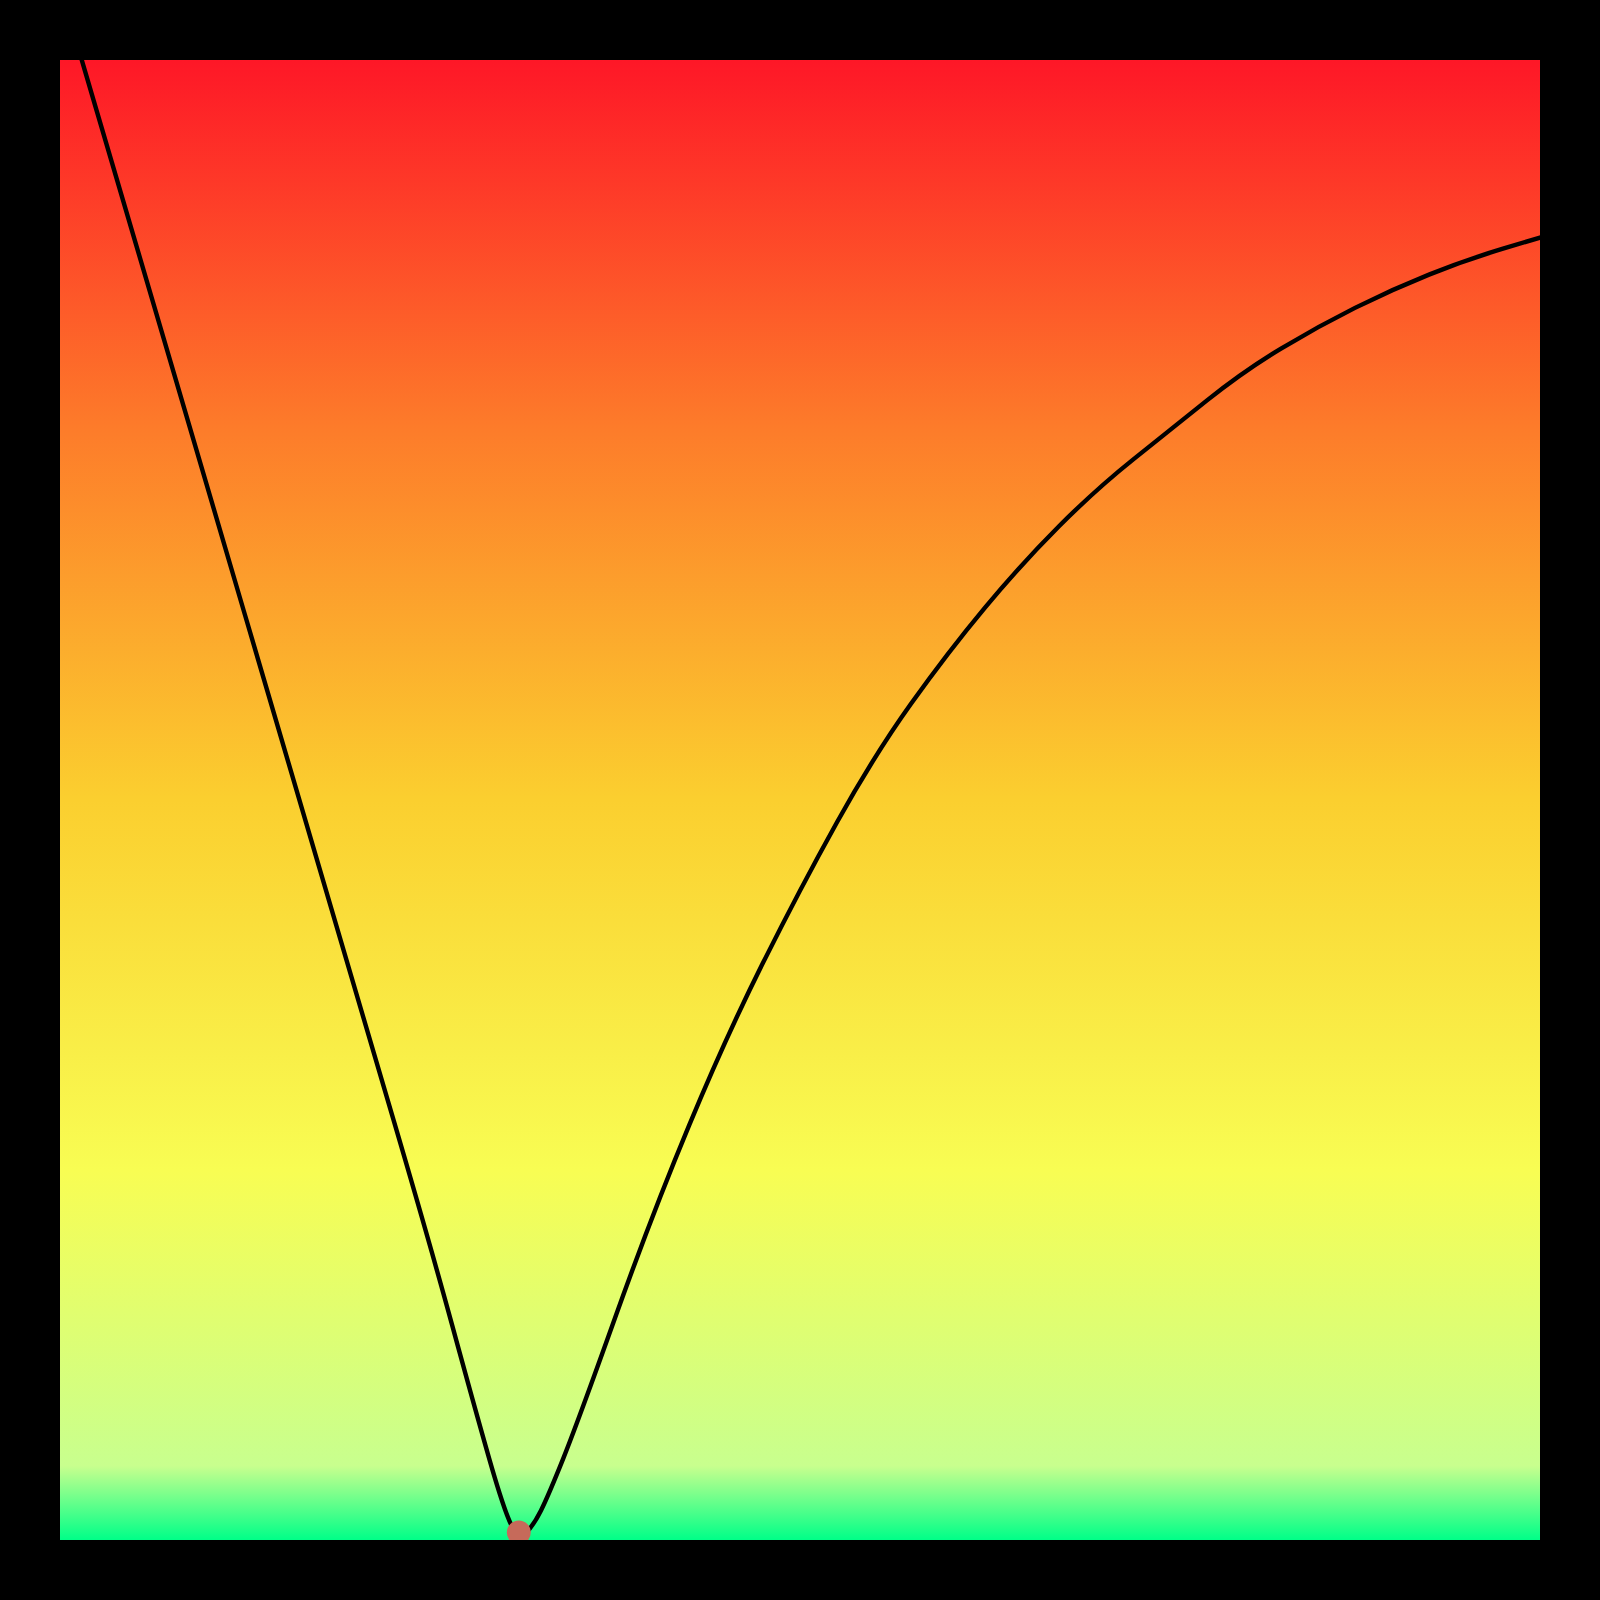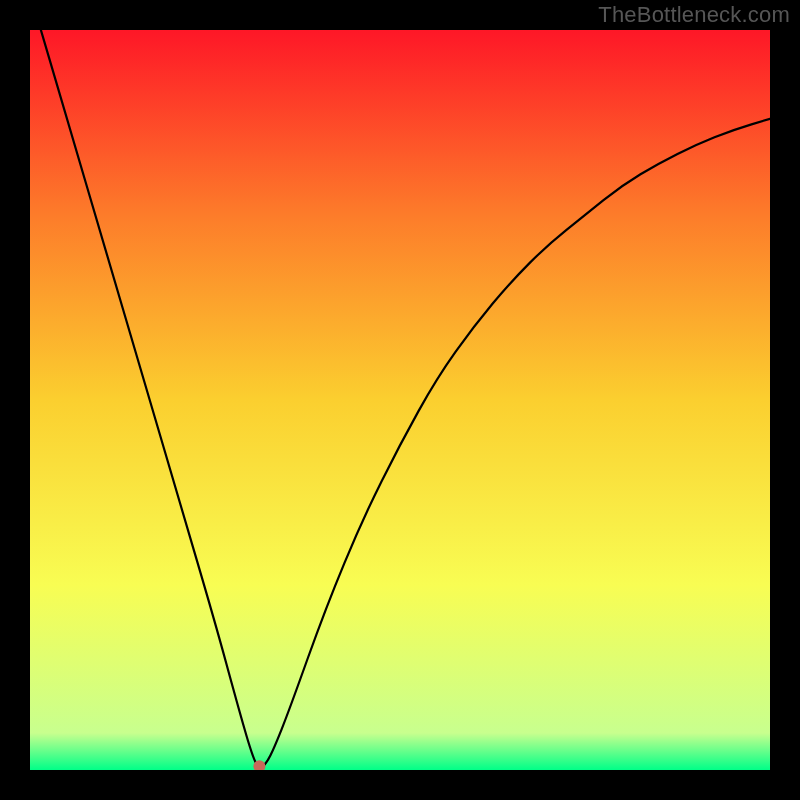--- a/index.html
+++ b/index.html
@@ -42,21 +42,20 @@
     width: 740px;
     height: 740px;
     display: block;
   }
 </style>
 </head>
 <body>
 
 <div class="frame">
 
-  <div class="watermark">TheBottleneck.com</div>
 
   <div class="plot">
     <svg id="chart-svg" viewBox="0 0 740 740">
         <defs>
           <linearGradient id="bg-grad" x1="0" y1="0" x2="0" y2="1">
             <stop offset="0%" stop-color="#fe1727"></stop>
             <stop offset="25%" stop-color="#fd7c2a"></stop>
             <stop offset="50%" stop-color="#fbcf2f"></stop>
             <stop offset="75%" stop-color="#f8fd53"></stop>
             <stop offset="95%" stop-color="#c8ff8e"></stop>

